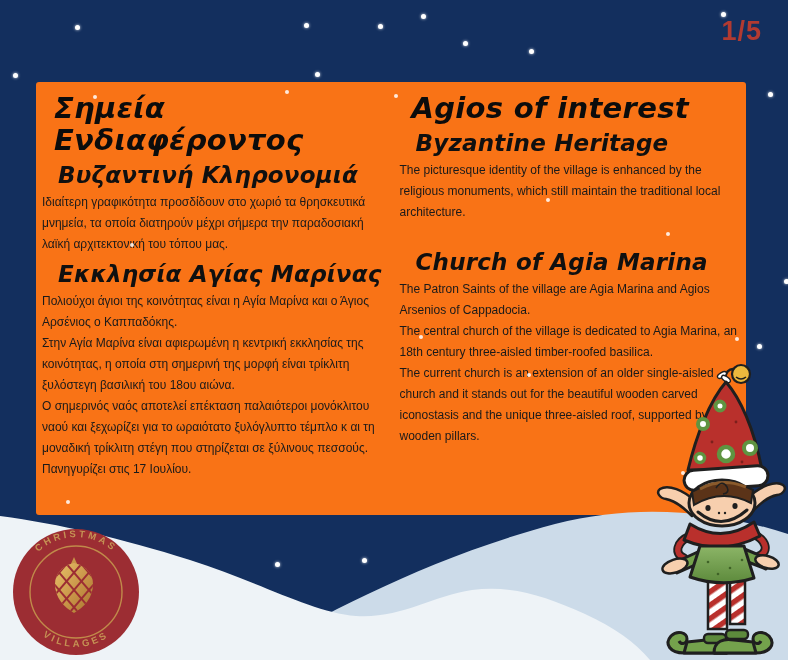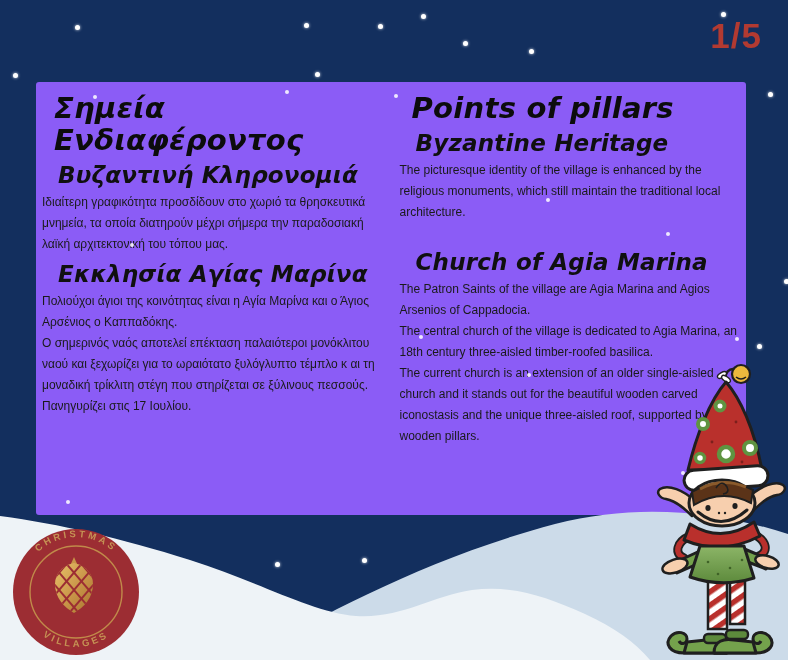--- a/index.html
+++ b/index.html
@@ -5,31 +5,31 @@
   html,body{margin:0;padding:0;background:#0b1f40;}
   .stage{position:relative;width:788px;height:660px;background:#132f5e;overflow:hidden;
          font-family:"Liberation Sans",sans-serif;}
   
   .sky-stars,.card-stars{position:absolute;inset:0;pointer-events:none;}
   .sky-stars{z-index:0;} .card-stars{z-index:3;}
   .star{position:absolute;background:#fff;border-radius:50%;}
   .star.big{width:5px;height:5px;box-shadow:0 0 3px rgba(255,255,255,.9);}
   .star.small{width:4px;height:4px;opacity:.85;}
   
-  .card{position:absolute;left:36px;top:82px;width:710px;height:433px;background:#8b5cf6;
+  .card{position:absolute;left:36px;top:82px;width:710px;height:433px;background:#f97316;
         border-radius:3px;z-index:1;display:flex;gap:17px;padding:8px 6px 12px 6px;box-sizing:border-box;}
   .col{flex:1 1 0;min-width:0;color:#171717;}
   .col-title{font-family:"DejaVu Sans",sans-serif;font-style:italic;font-weight:bold;
              font-size:29px;line-height:32px;margin:2px 0 2px 12px;color:#0c0c0c;letter-spacing:.3px;}
   .section h3{font-family:"DejaVu Sans",sans-serif;font-style:italic;font-weight:bold;
               font-size:23px;line-height:23px;margin:8px 0 5px 16px;color:#101010;letter-spacing:.2px;}
   .section p{font-size:12px;line-height:21px;margin:0;color:#1a1a1a;}
   .col-en .section + .section h3{margin-top:28px;}
   
-  .page-indicator{position:absolute;top:16px;right:26px;z-index:2;font-size:35px;font-weight:bold;
+  .page-indicator{position:absolute;top:16px;right:26px;z-index:2;font-size:27px;font-weight:bold;
                   color:#b23a31;letter-spacing:1px;}
   
   .snow{position:absolute;left:0;bottom:0;z-index:2;display:block;}
   
   .logo{position:absolute;left:12px;top:526px;width:130px;height:130px;z-index:4;}
   .elf{position:absolute;left:650px;top:362px;width:138px;height:296px;z-index:5;}
   svg{display:block;overflow:visible;}
   .logo-arc-text{font-family:"Liberation Sans",sans-serif;font-size:9.5px;font-weight:bold;
                  letter-spacing:3px;fill:#c59254;}
 </style>
@@ -58,28 +58,29 @@
   <div class="page-indicator">1/5</div>
 
   <section class="card">
     <div class="col col-el">
       <h2 class="col-title">Σημεία Ενδιαφέροντος</h2>
       <div class="section">
         <h3>Βυζαντινή Κληρονομιά</h3>
         <p>Ιδιαίτερη γραφικότητα προσδίδουν στο χωριό τα θρησκευτικά μνημεία, τα οποία διατηρούν μέχρι σήμερα την παραδοσιακή λαϊκή αρχιτεκτονική του τόπου μας.</p>
       </div>
       <div class="section">
-        <h3>Εκκλησία Αγίας Μαρίνα</h3>
+        <h3>Εκκλησία Αγίας Μαρίνας</h3>
         <p>Πολιούχοι άγιοι της κοινότητας είναι η Αγία Μαρίνα και ο Άγιος Αρσένιος ο Καππαδόκης.</p>
+        <p>Στην Αγία Μαρίνα είναι αφιερωμένη η κεντρική εκκλησίας της κοινότητας, η οποία στη σημερινή της μορφή είναι τρίκλιτη ξυλόστεγη βασιλική του 18ου αιώνα.</p>
         <p>Ο σημερινός ναός αποτελεί επέκταση παλαιότεροι μονόκλιτου ναού και ξεχωρίζει για το ωραιότατο ξυλόγλυπτο τέμπλο κ αι τη μοναδική τρίκλιτη στέγη που στηρίζεται σε ξύλινους πεσσούς.</p>
         <p>Πανηγυρίζει στις 17 Ιουλίου.</p>
       </div>
     </div>
     <div class="col col-en">
-      <h2 class="col-title">Points of pillars</h2>
+      <h2 class="col-title">Agios of interest</h2>
       <div class="section">
         <h3>Byzantine Heritage</h3>
         <p>The picturesque identity of the village is enhanced by the religious monuments, which still maintain the traditional local architecture.</p>
       </div>
       <div class="section">
         <h3>Church of Agia Marina</h3>
         <p>The Patron Saints of the village are Agia Marina and Agios Arsenios of Cappadocia.</p>
         <p>The central church of the village is dedicated to Agia Marina, an 18th century three-aisled timber-roofed basilica.</p>
         <p>The current church is an extension of an older single-aisled church and it stands out for the beautiful wooden carved iconostasis and the unique three-aisled roof, supported by wooden pillars.</p>
       </div>

